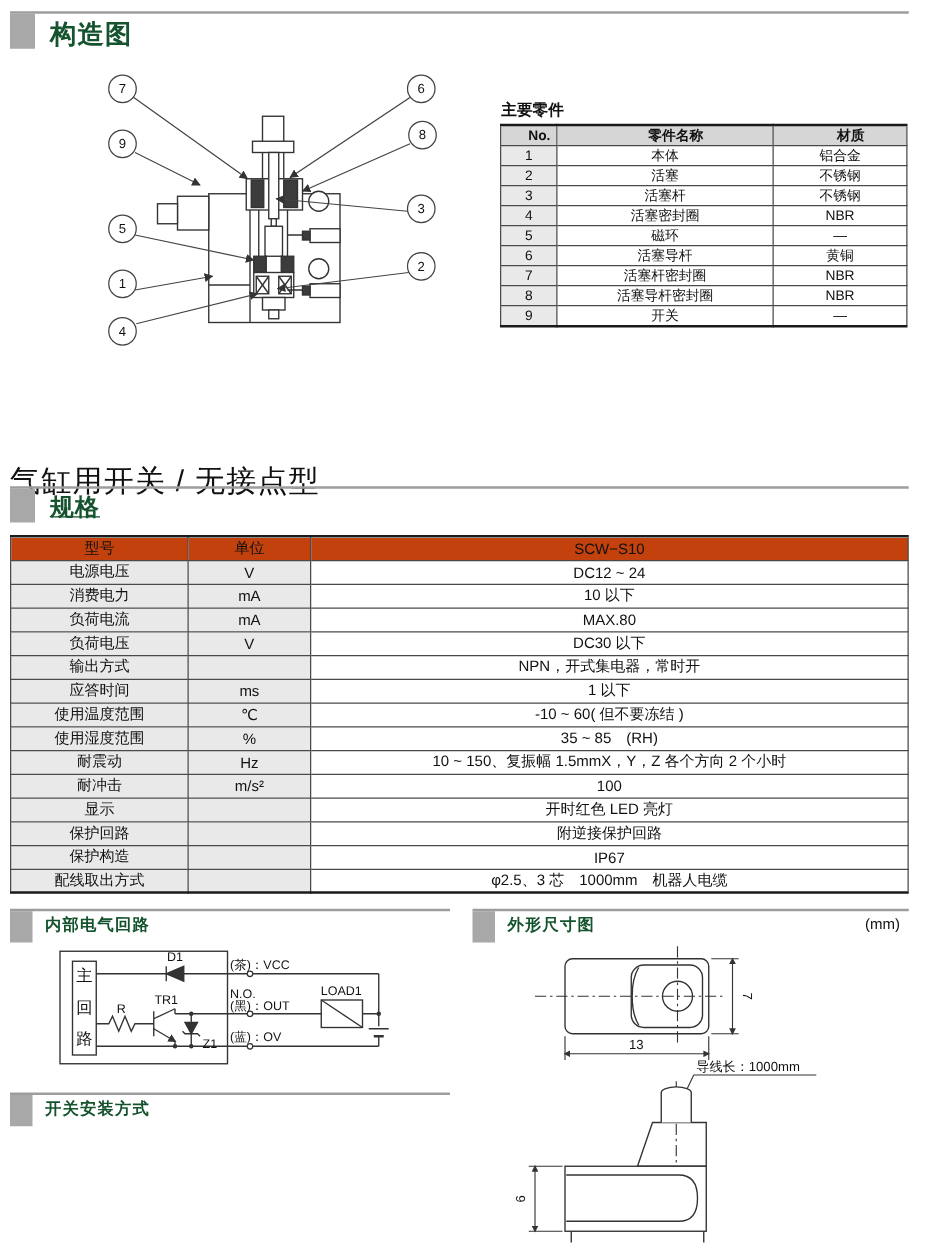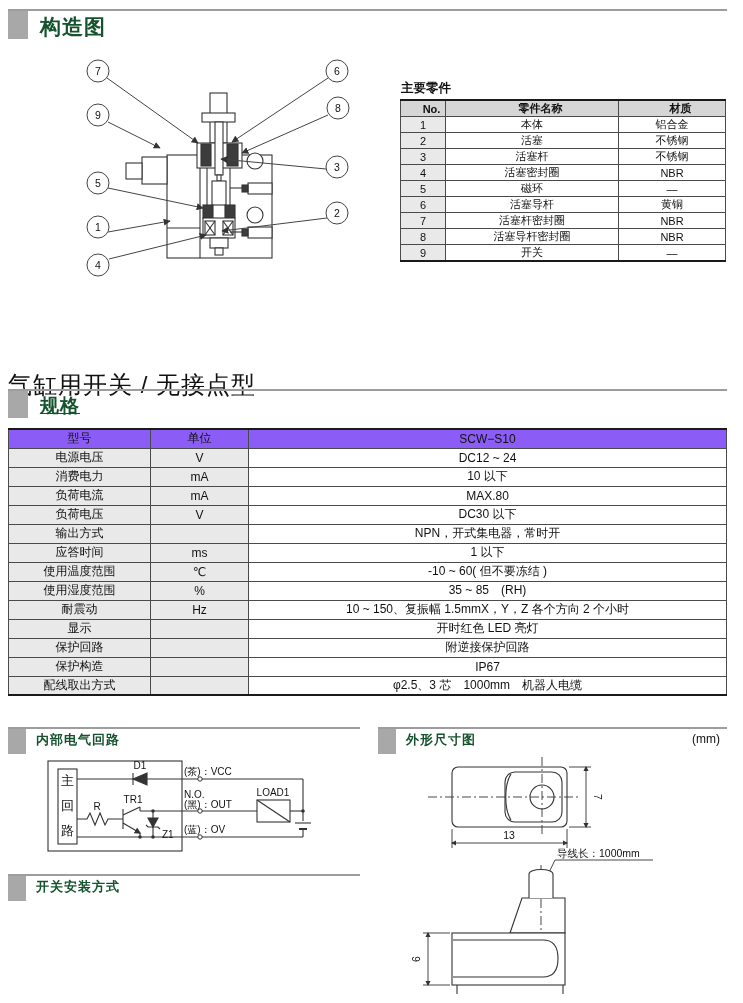--- a/index.html
+++ b/index.html
@@ -13,21 +13,21 @@
   .t-md { font-size:13px; }
   table { border-collapse:collapse; table-layout:fixed; }
   .dtable { border-top:2px solid #1a1a1a; border-bottom:2px solid #1a1a1a; }
   .dtable td, .dtable th { border:1px solid #4a4a4a; text-align:center; vertical-align:middle; font-weight:normal; overflow:hidden; white-space:nowrap; }
   .parts-table { position:absolute; left:400px; top:99px; width:326px; font-size:11px; }
   .parts-table td, .parts-table th { height:15px; }
   .parts-table .hdr td { background:#d6d6d6; font-weight:bold;padding-left:17px; }
   .parts-table td.no { background:#e9e9e9; }
   .spec-table { position:absolute; left:8px; top:428px; width:719px; font-size:12px; }
   .spec-table td { height:19px; }
-  .spec-table .hdr td { background:#8b5cf6; }
+  .spec-table .hdr td { background:#c2410c; }
   .spec-table td.lbl, .spec-table td.unit { background:#e9e9e9; }
   .prod-title { position:absolute; left:8px; top:349px; font-size:24px; font-weight:normal; letter-spacing:1px;margin-top:20px; }
   .mm-unit { position:absolute; left:692px; top:732px; font-size:12px; }
   .mount-text { position:absolute; left:36px; top:908px; width:324px; font-size:13.5px; line-height:1.55; }
   svg text { fill:#111; }
 </style>
 </head>
 <body>
 
 <div class="page">
@@ -229,20 +229,25 @@
           <td class="lbl">使用湿度范围</td>
           <td class="unit">%</td>
           <td>35 ~ 85　(RH)</td>
         </tr>
     <tr>
           <td class="lbl">耐震动</td>
           <td class="unit">Hz</td>
           <td>10 ~ 150、复振幅 1.5mmX，Y，Z 各个方向 2 个小时</td>
         </tr>
     <tr>
+          <td class="lbl">耐冲击</td>
+          <td class="unit">m/s²</td>
+          <td>100</td>
+        </tr>
+    <tr>
           <td class="lbl">显示</td>
           <td class="unit"></td>
           <td>开时红色 LED 亮灯</td>
         </tr>
     <tr>
           <td class="lbl">保护回路</td>
           <td class="unit"></td>
           <td>附逆接保护回路</td>
         </tr>
     <tr>

